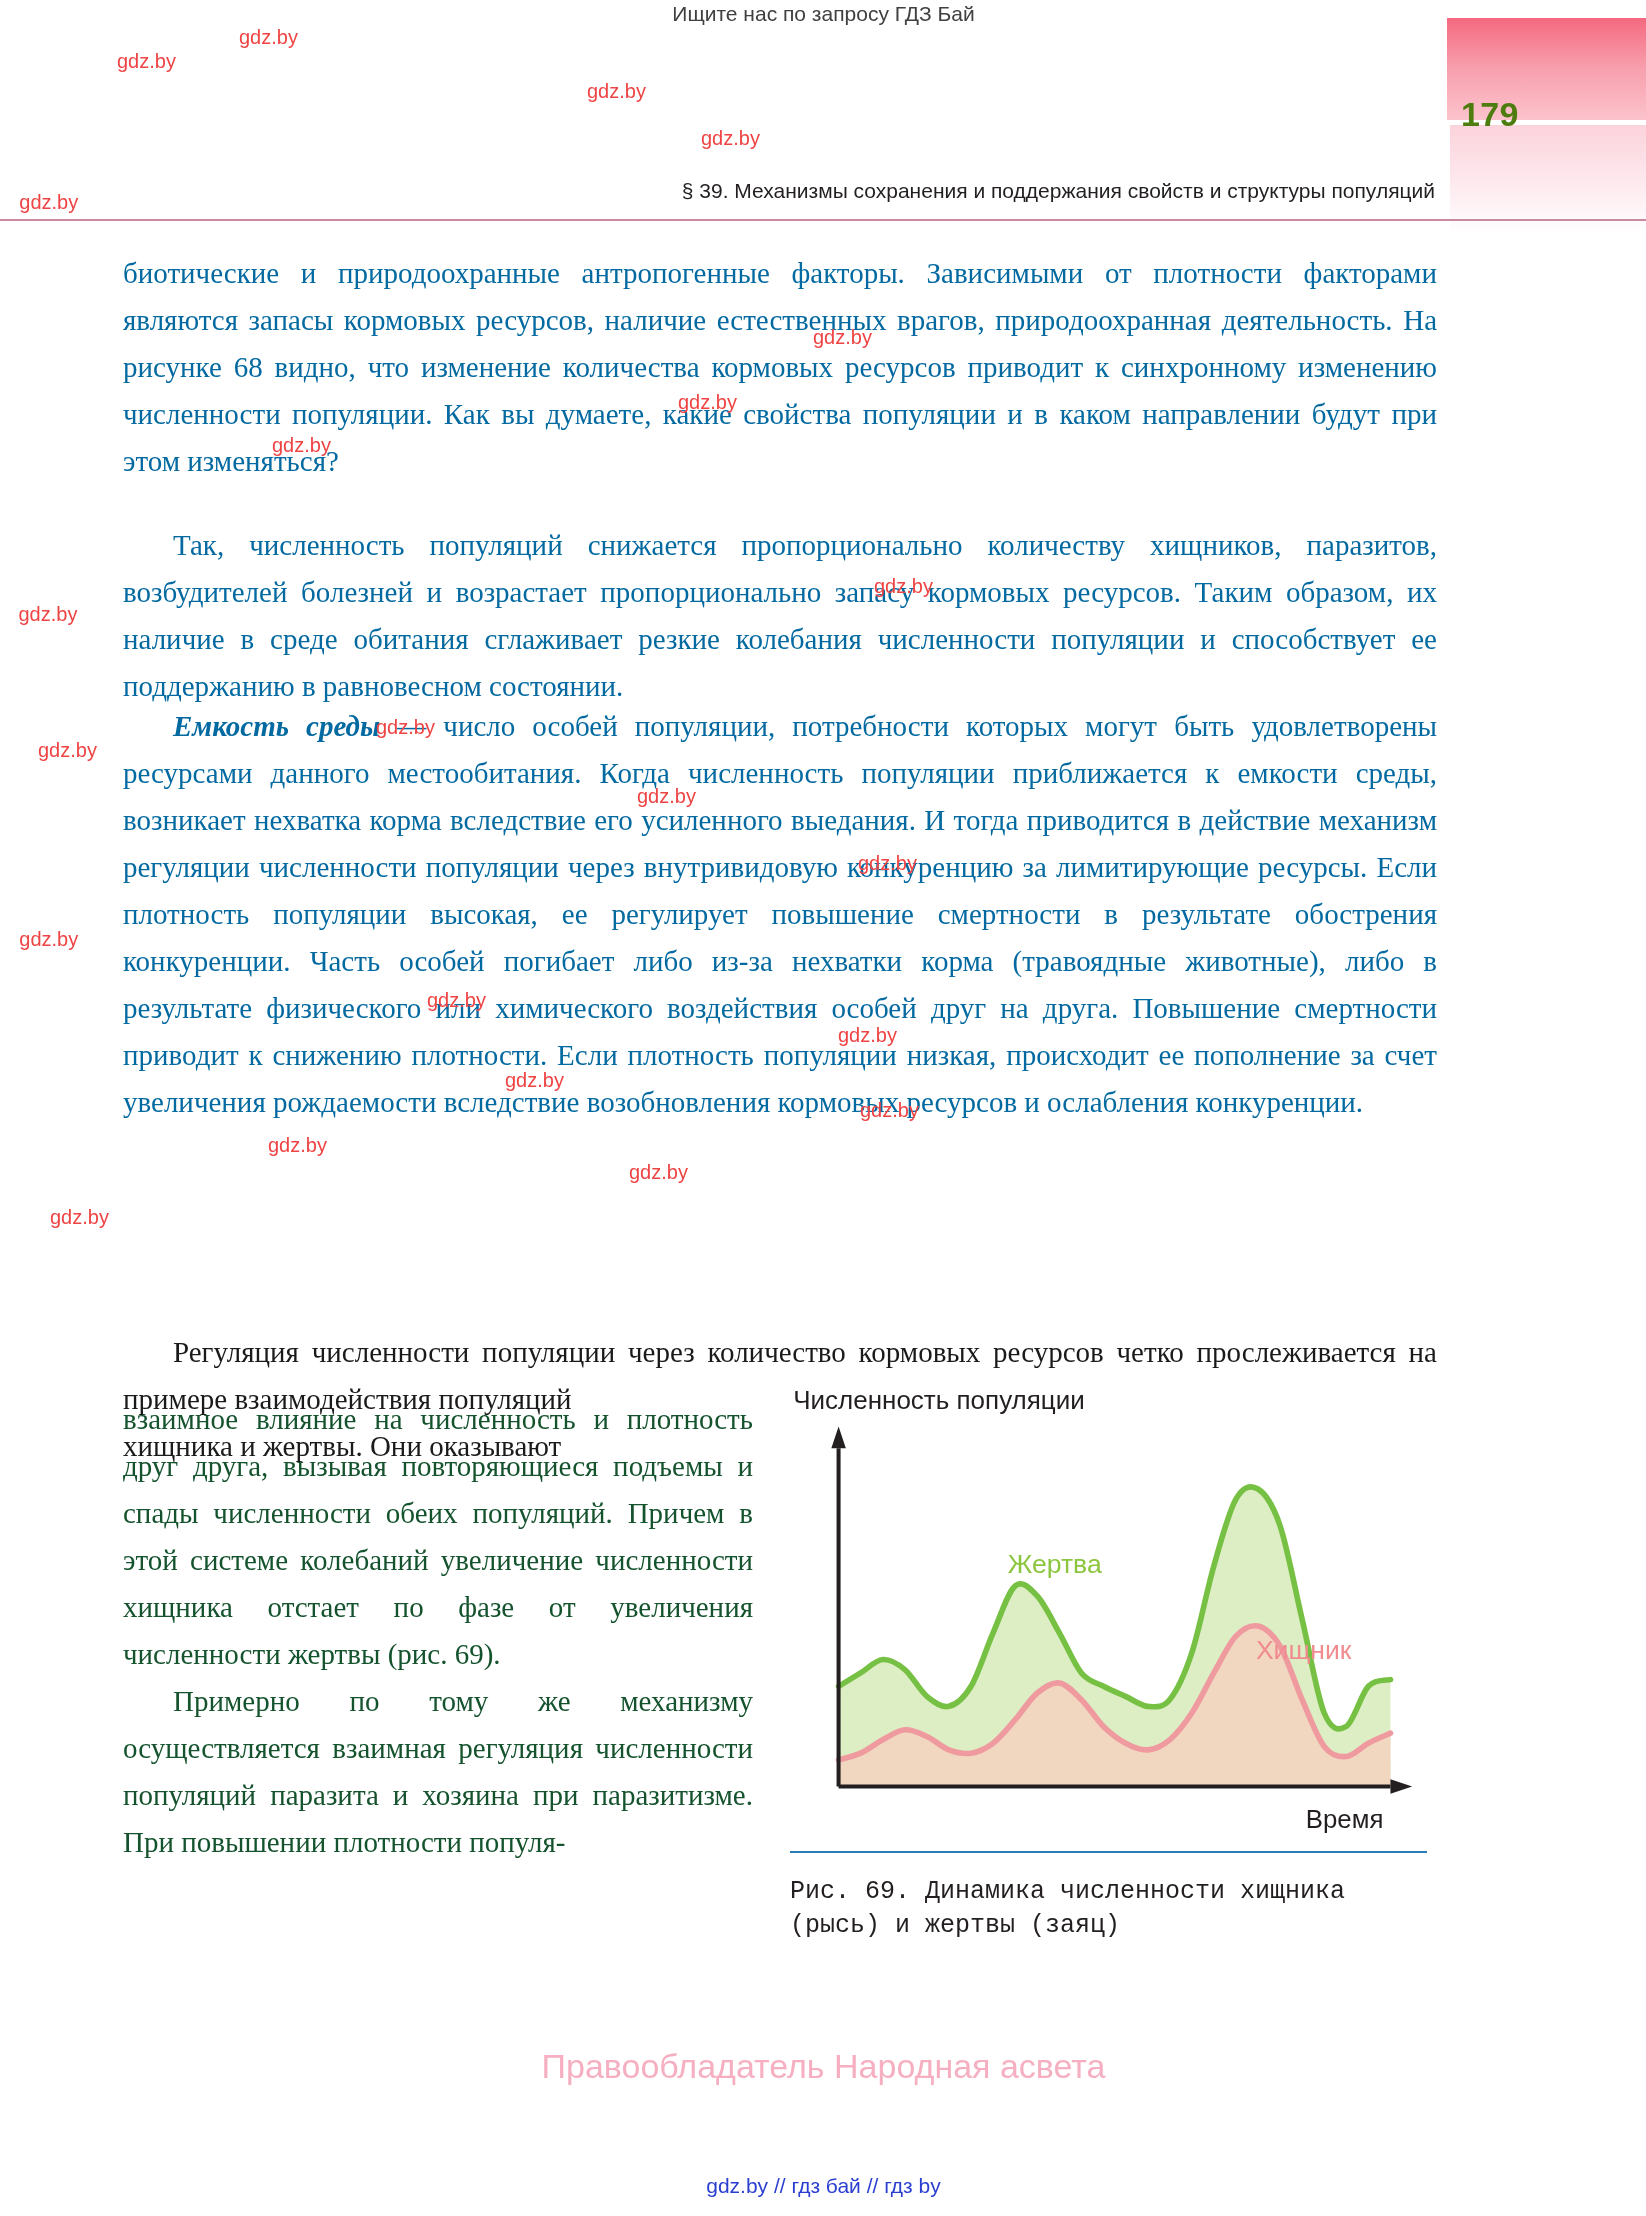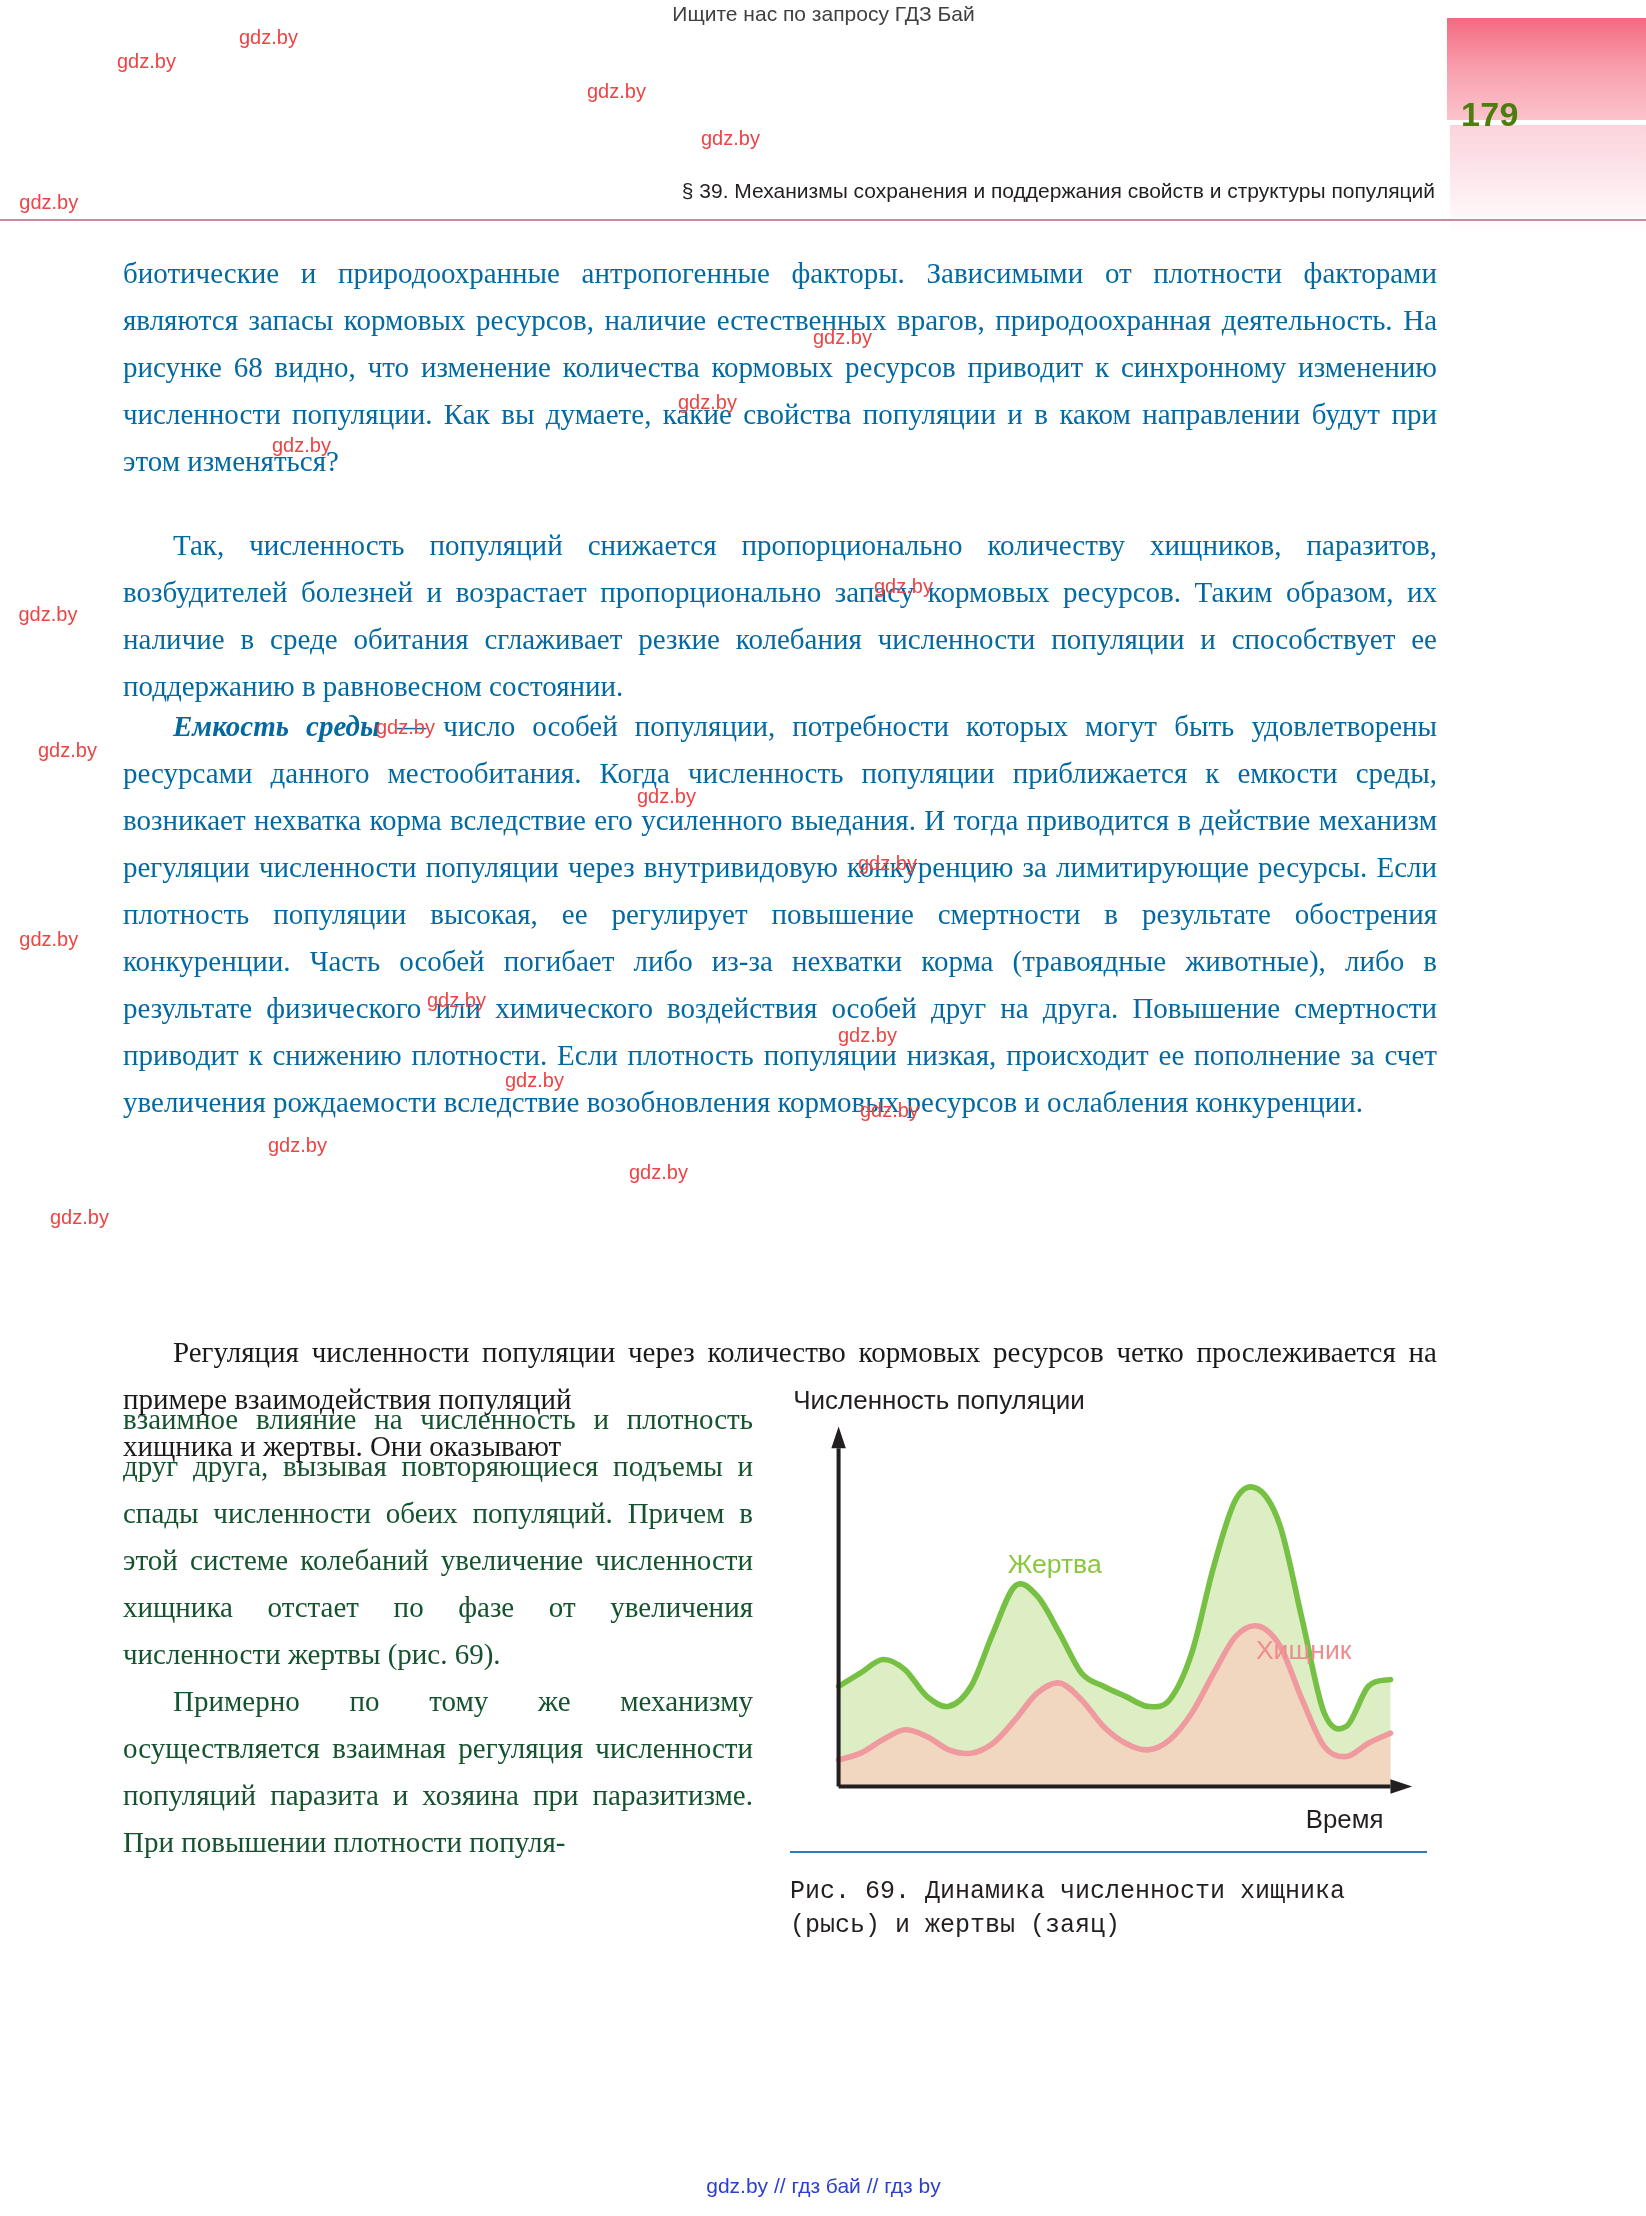--- a/index.html
+++ b/index.html
@@ -248,20 +248,21 @@
         </g>
         <text id="lbl-prey" x="270" y="195" font-family="Liberation Sans, DejaVu Sans, sans-serif" font-size="33" fill="#8cc63f">Жертва</text>
         <text id="lbl-pred" x="578" y="302" font-family="Liberation Sans, DejaVu Sans, sans-serif" font-size="33" fill="#f08c90">Хищник</text>
         <text id="lbl-x" x="640" y="512" font-family="Liberation Sans, DejaVu Sans, sans-serif" font-size="32" fill="#231f20">Время</text>
       </svg>
     </div>
     <div class="fig-caption-rule"></div>
     <div class="fig-caption">Рис. 69. Динамика численности хищника (рысь) и жертвы (заяц)</div>
   </div>
 
+  <div class="wm-owner">Правообладатель Народная асвета</div>
 
   <div class="wm-bottom-blue">gdz.by  //  гдз бай  //  гдз by</div>
 
   <div id="wm-tiles">
       <div class="wm" style="left: 239px; top: 26px;">gdz.by</div>
       <div class="wm" style="left: 117px; top: 50px;">gdz.by</div>
       <div class="wm" style="left: 587px; top: 80px;">gdz.by</div>
       <div class="wm" style="left: 701px; top: 127px;">gdz.by</div>
       <div class="wm" style="left: 19.3px; top: 191px;">gdz.by</div>
       <div class="wm" style="left: 813px; top: 326px;">gdz.by</div>

